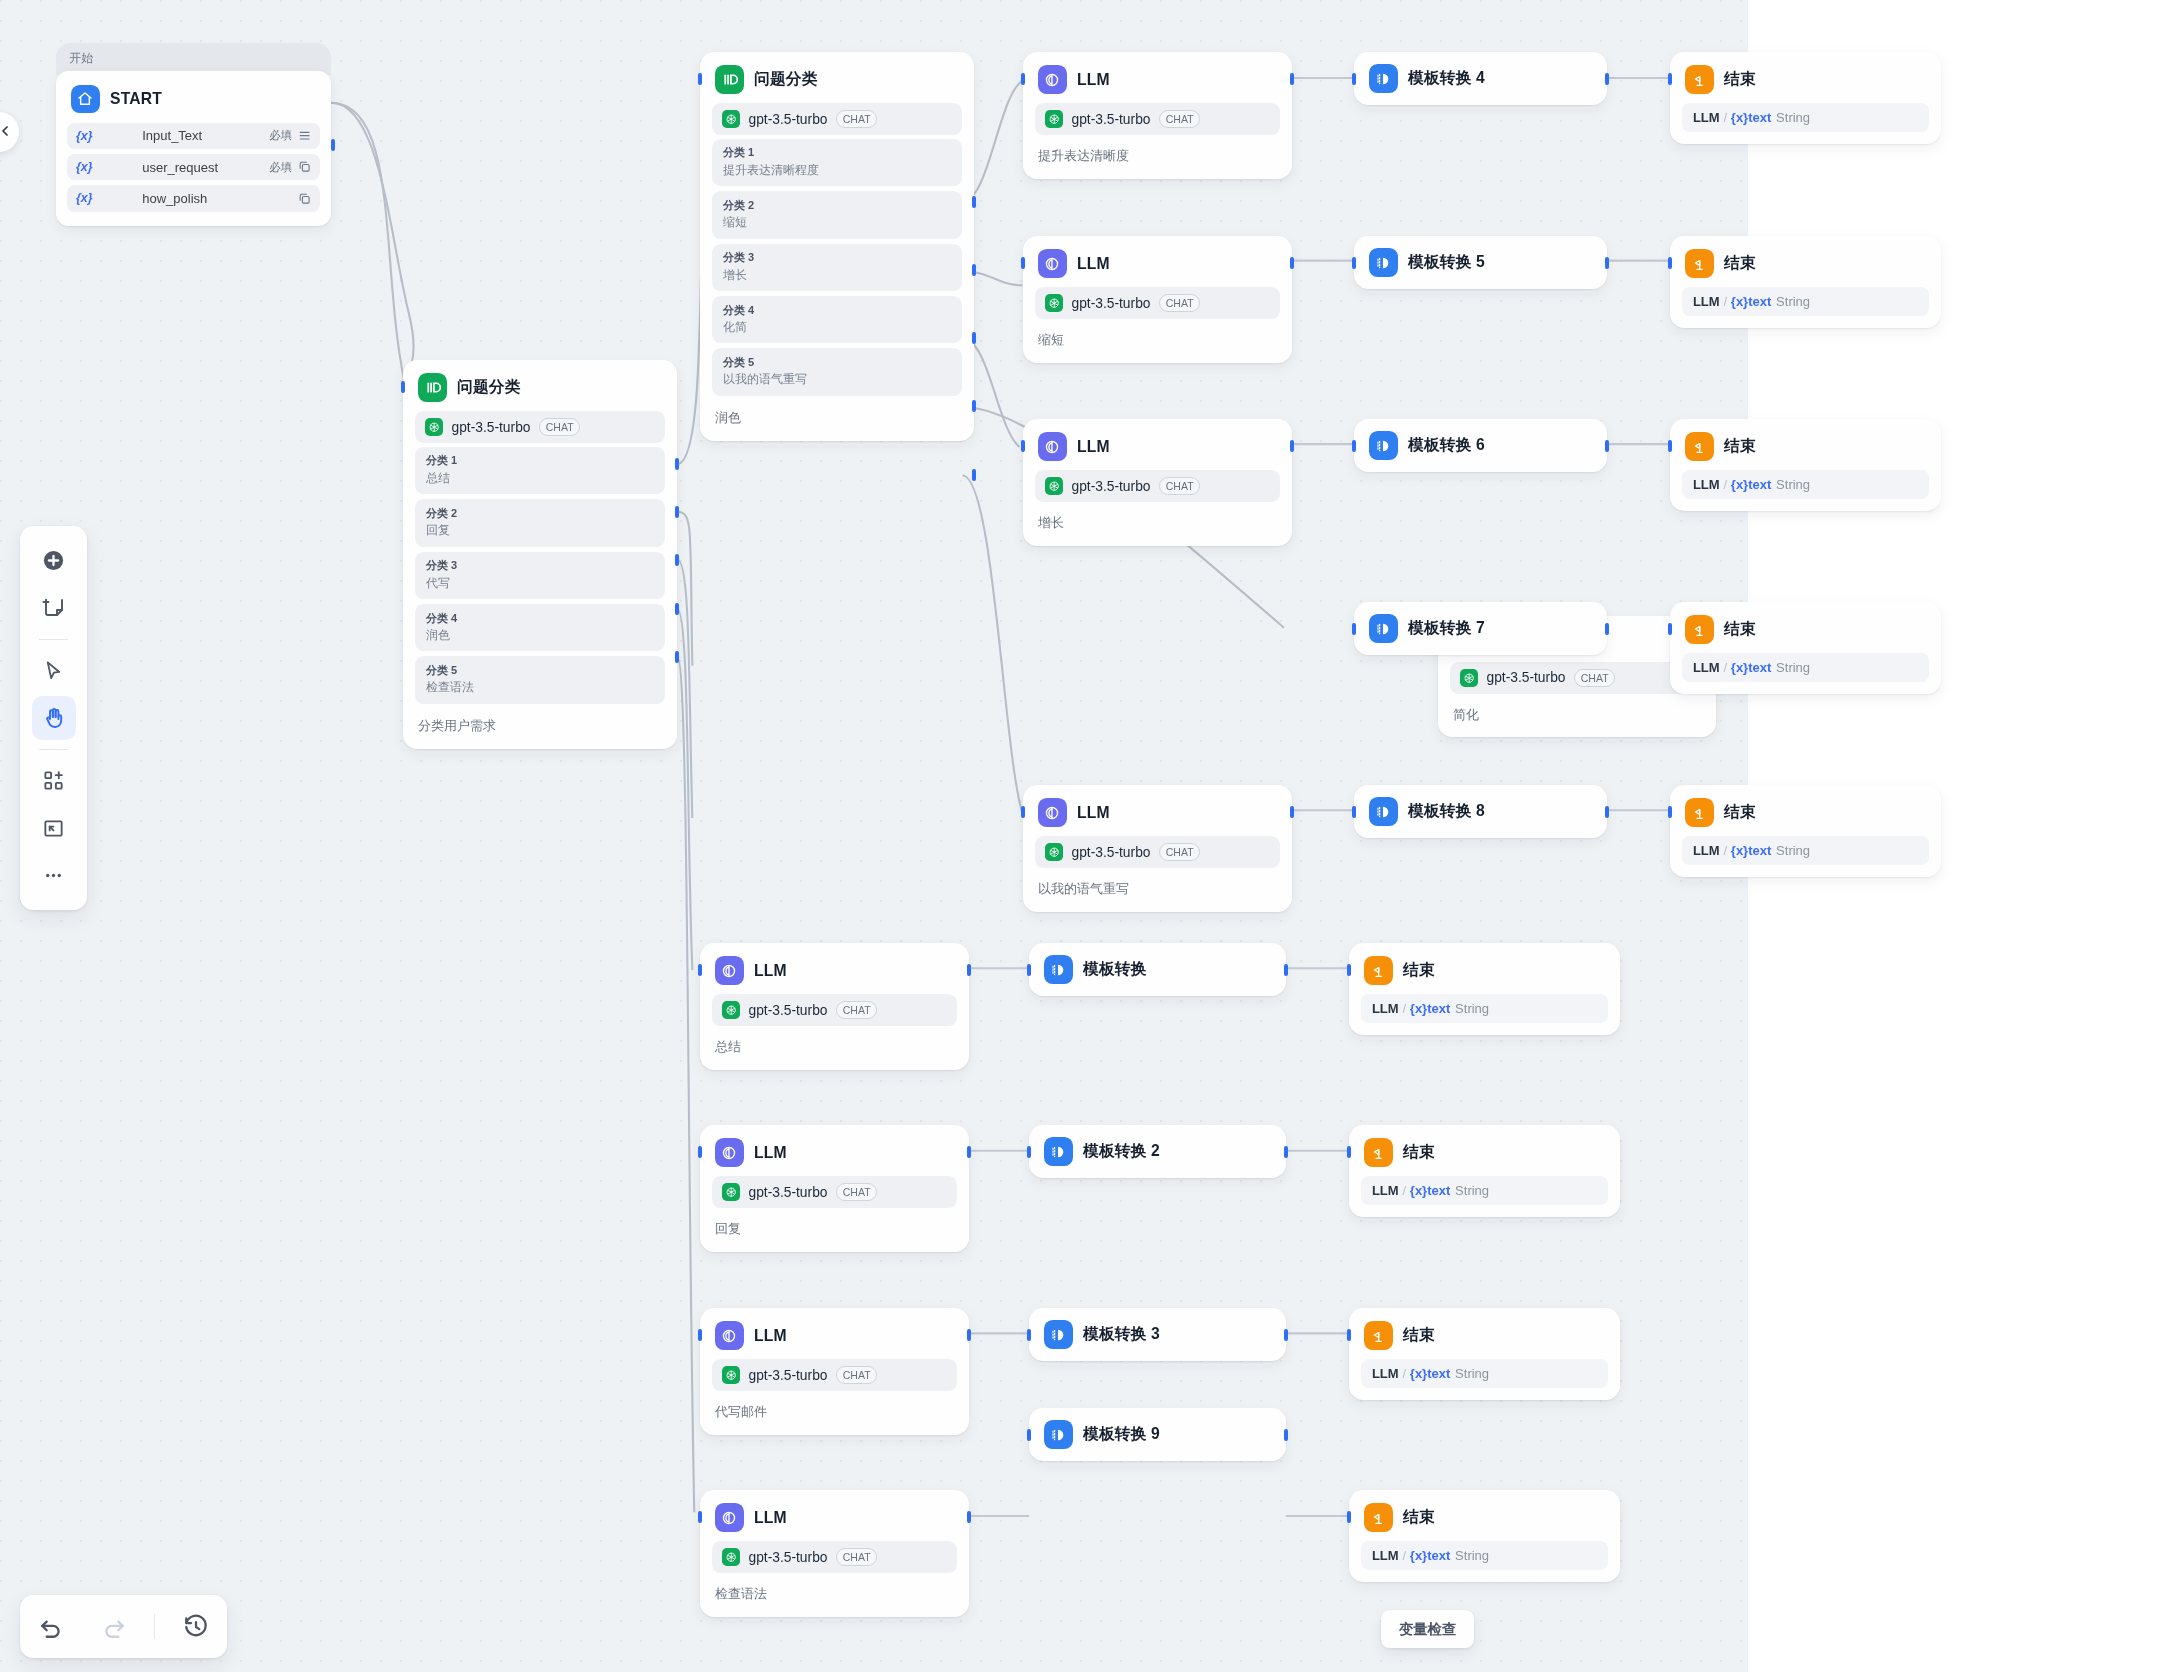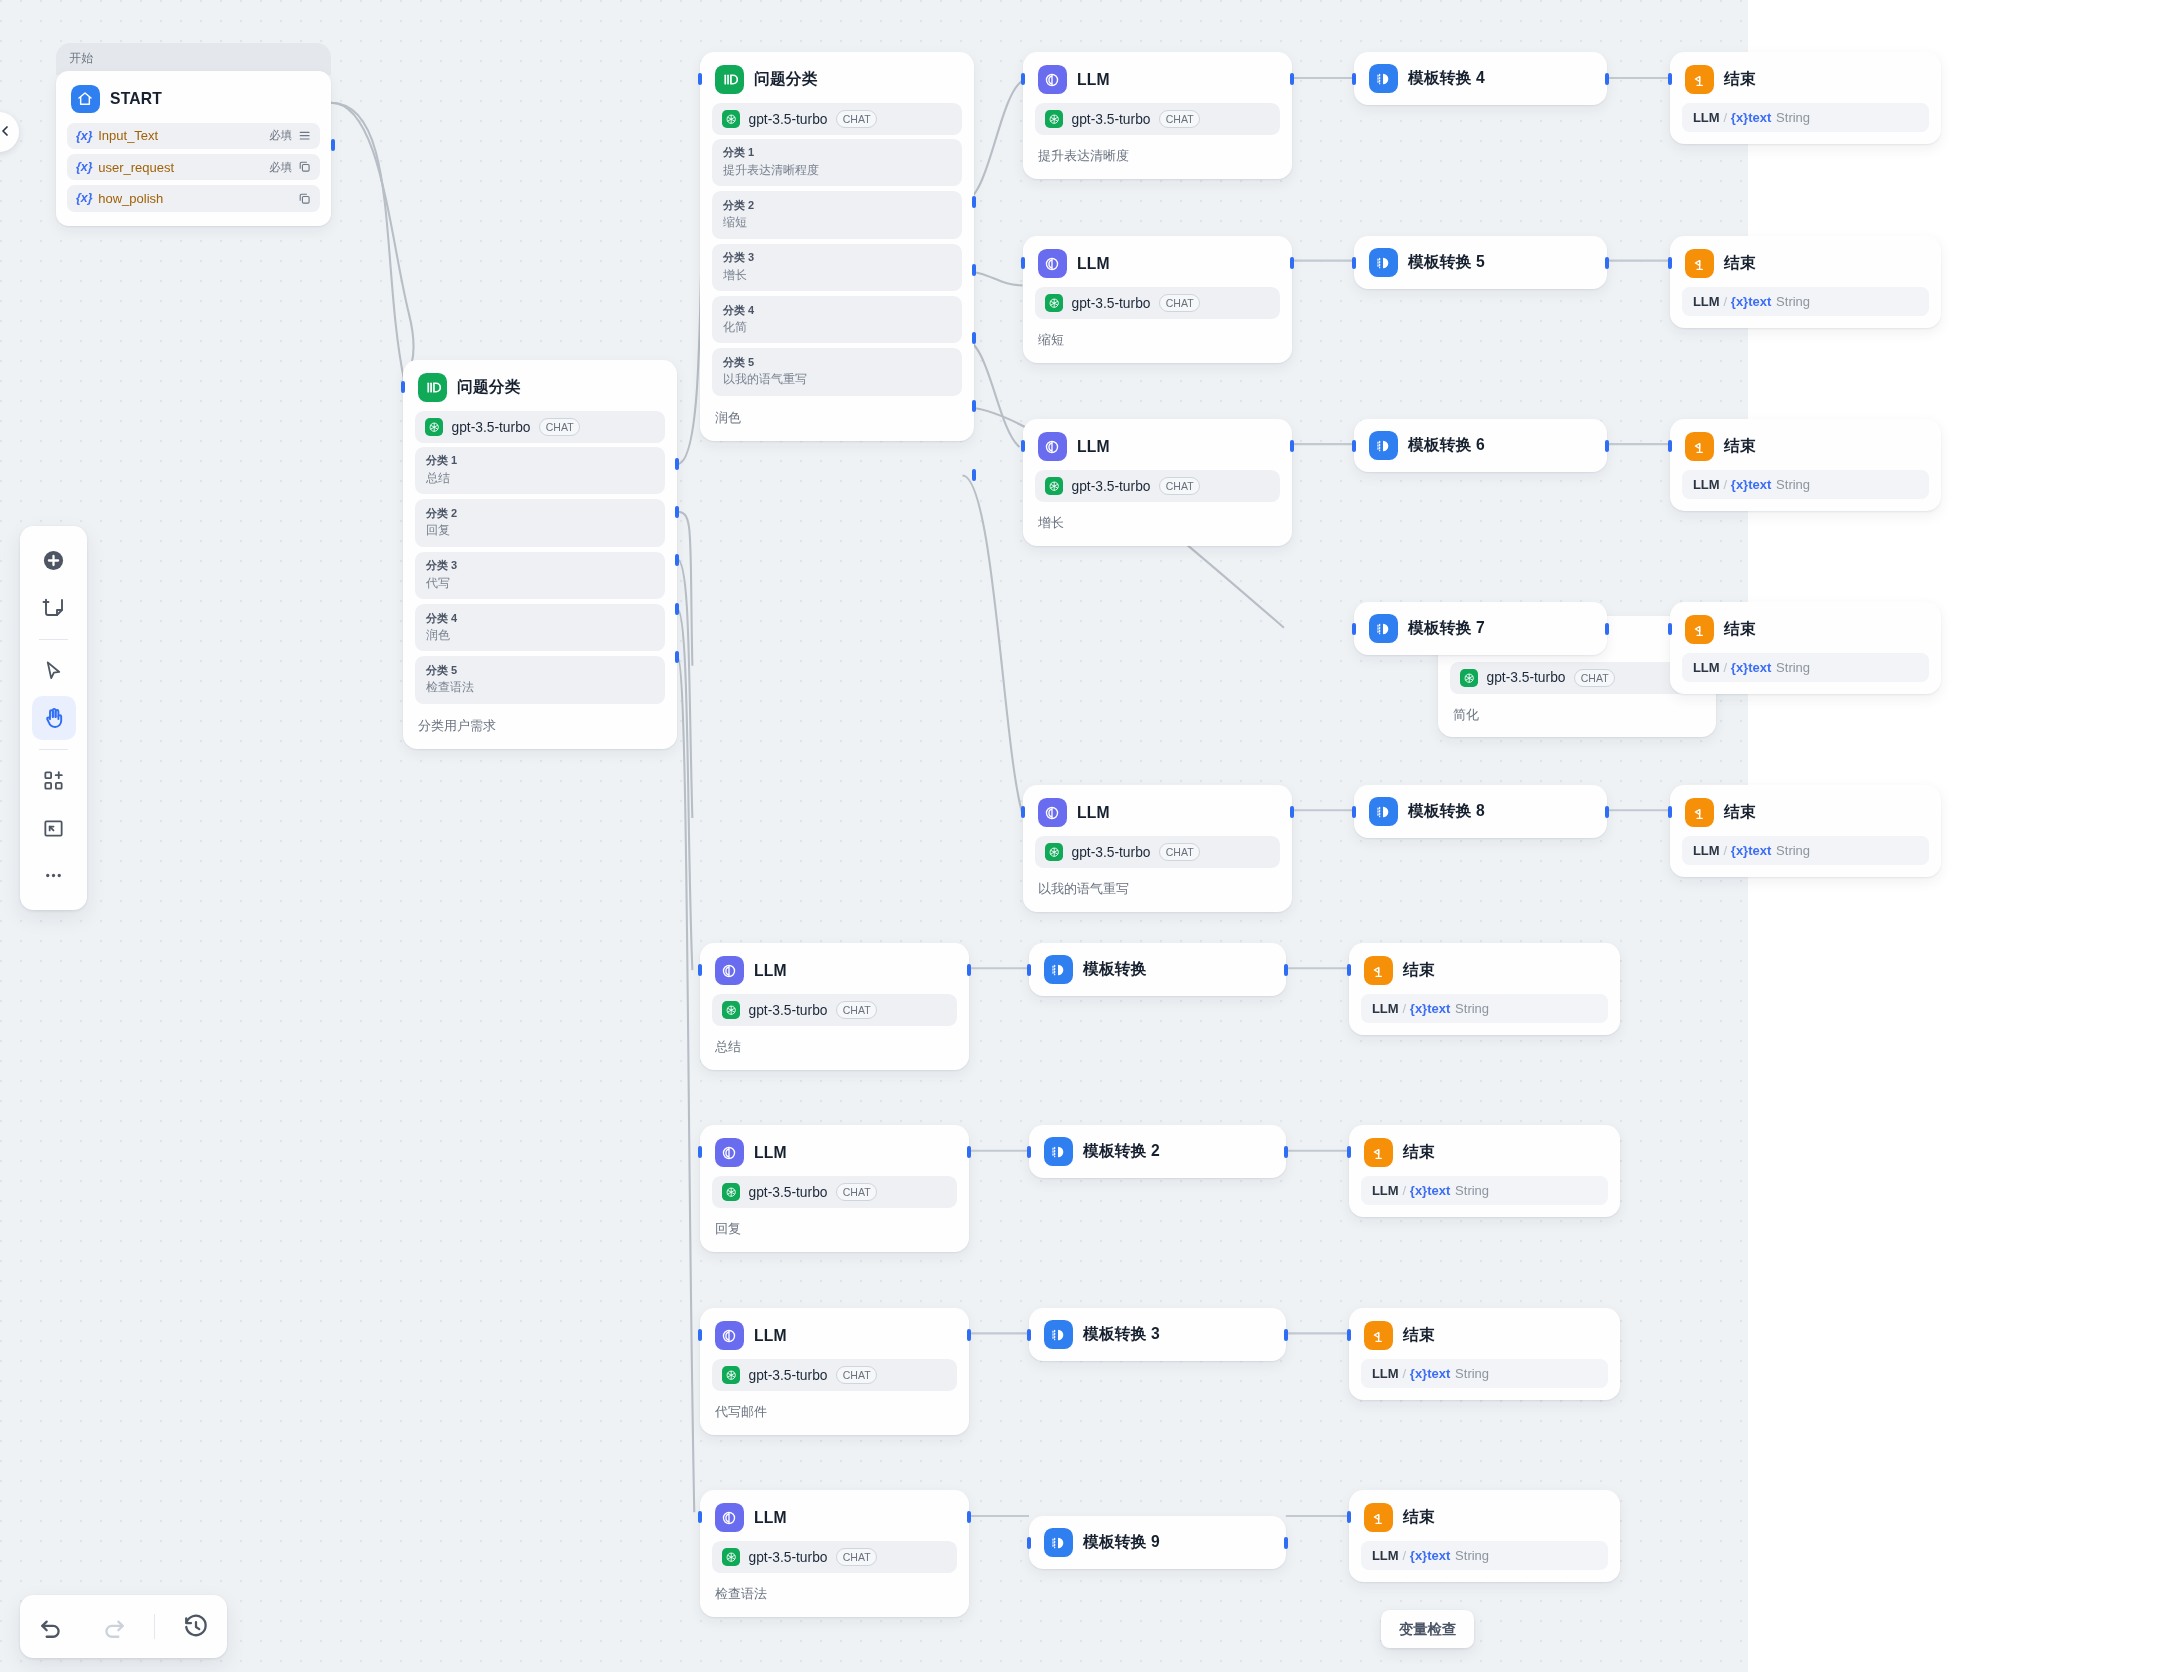--- a/index.html
+++ b/index.html
@@ -62,21 +62,21 @@
   .start-wrap { position:absolute; z-index:5; }
   .start-band {
     background:#e4e8ed; border-radius:14.3px 14.3px 0 0;
     font-size:12px; color:#6e7783; padding:6.7px 13.3px 8.6px 13.3px;
   }
   .start-card { background:#fefeff; border-radius:12.4px; margin-top:-3.8px;
     box-shadow:0 1px 1.9px rgba(16,24,40,.07), 0 4.8px 13.3px rgba(16,24,40,.06); padding-bottom:9.5px; }
   .var-row { margin:0 11.4px 4.8px 11.4px; background:#eef0f4; border-radius:7.6px;
     display:flex; align-items:center; padding:5.7px 8.6px; gap:5.7px; }
   .vx { color:#3b6df6; font-size:12.4px; font-style:italic; font-weight:700; }
-  .vname { font-size:13px; color:#a16207; flex:1; }
+  .vname { font-size:13px; color:#404040; flex:1;margin-left:44px; }
   .vreq { font-size:11.4px; color:#69727f; }
   .vico { color:#6e7783; display:flex; align-items:center; }
 
   
   .end-row { margin:0 12.4px 12.4px 12.4px; background:#f2f4f7; border-radius:7.6px;
     padding:6.7px 10.5px; font-size:13px; display:flex; align-items:center; gap:0; }
   .end-llm { color:#2b3543; font-weight:600; }
   .end-sep { color:#b9c0c9; margin:0 3.8px; }
   .end-text { color:#3b6df6; font-weight:700; }
   .end-type { color:#8d959f; margin-left:4.8px; }
@@ -653,21 +653,21 @@
             <path d="M12 4a8 8 0 0 1 0 16z" fill="#fff"></path>
             <path d="M7 5v14M4.5 6v12" stroke="#fff" stroke-width="1.8" stroke-linecap="round" stroke-dasharray="2 2.4"></path>
           </svg>
       </div>
       <div class="node-title">模板转换 3</div>
     </div>
     <div class="port" style="left:-1.9px; top:21px;"></div>
     <div class="port" style="left:255px; top:21px;"></div>
   </div>
 
-  <div class="node" style="left:1029px; top:1516px; width:257px; height:53px;">
+  <div class="node" style="left:1029px; top:1408px; width:257px; height:53px;">
     <div class="node-head" style="padding:12.4px 15px;">
       <div class="node-ico ico-blue">
         <svg width="16" height="16" viewBox="0 0 24 24" fill="none">
             <path d="M12 4a8 8 0 0 1 0 16z" fill="#fff"></path>
             <path d="M7 5v14M4.5 6v12" stroke="#fff" stroke-width="1.8" stroke-linecap="round" stroke-dasharray="2 2.4"></path>
           </svg>
       </div>
       <div class="node-title">模板转换 9</div>
     </div>
     <div class="port" style="left:-1.9px; top:21px;"></div>

